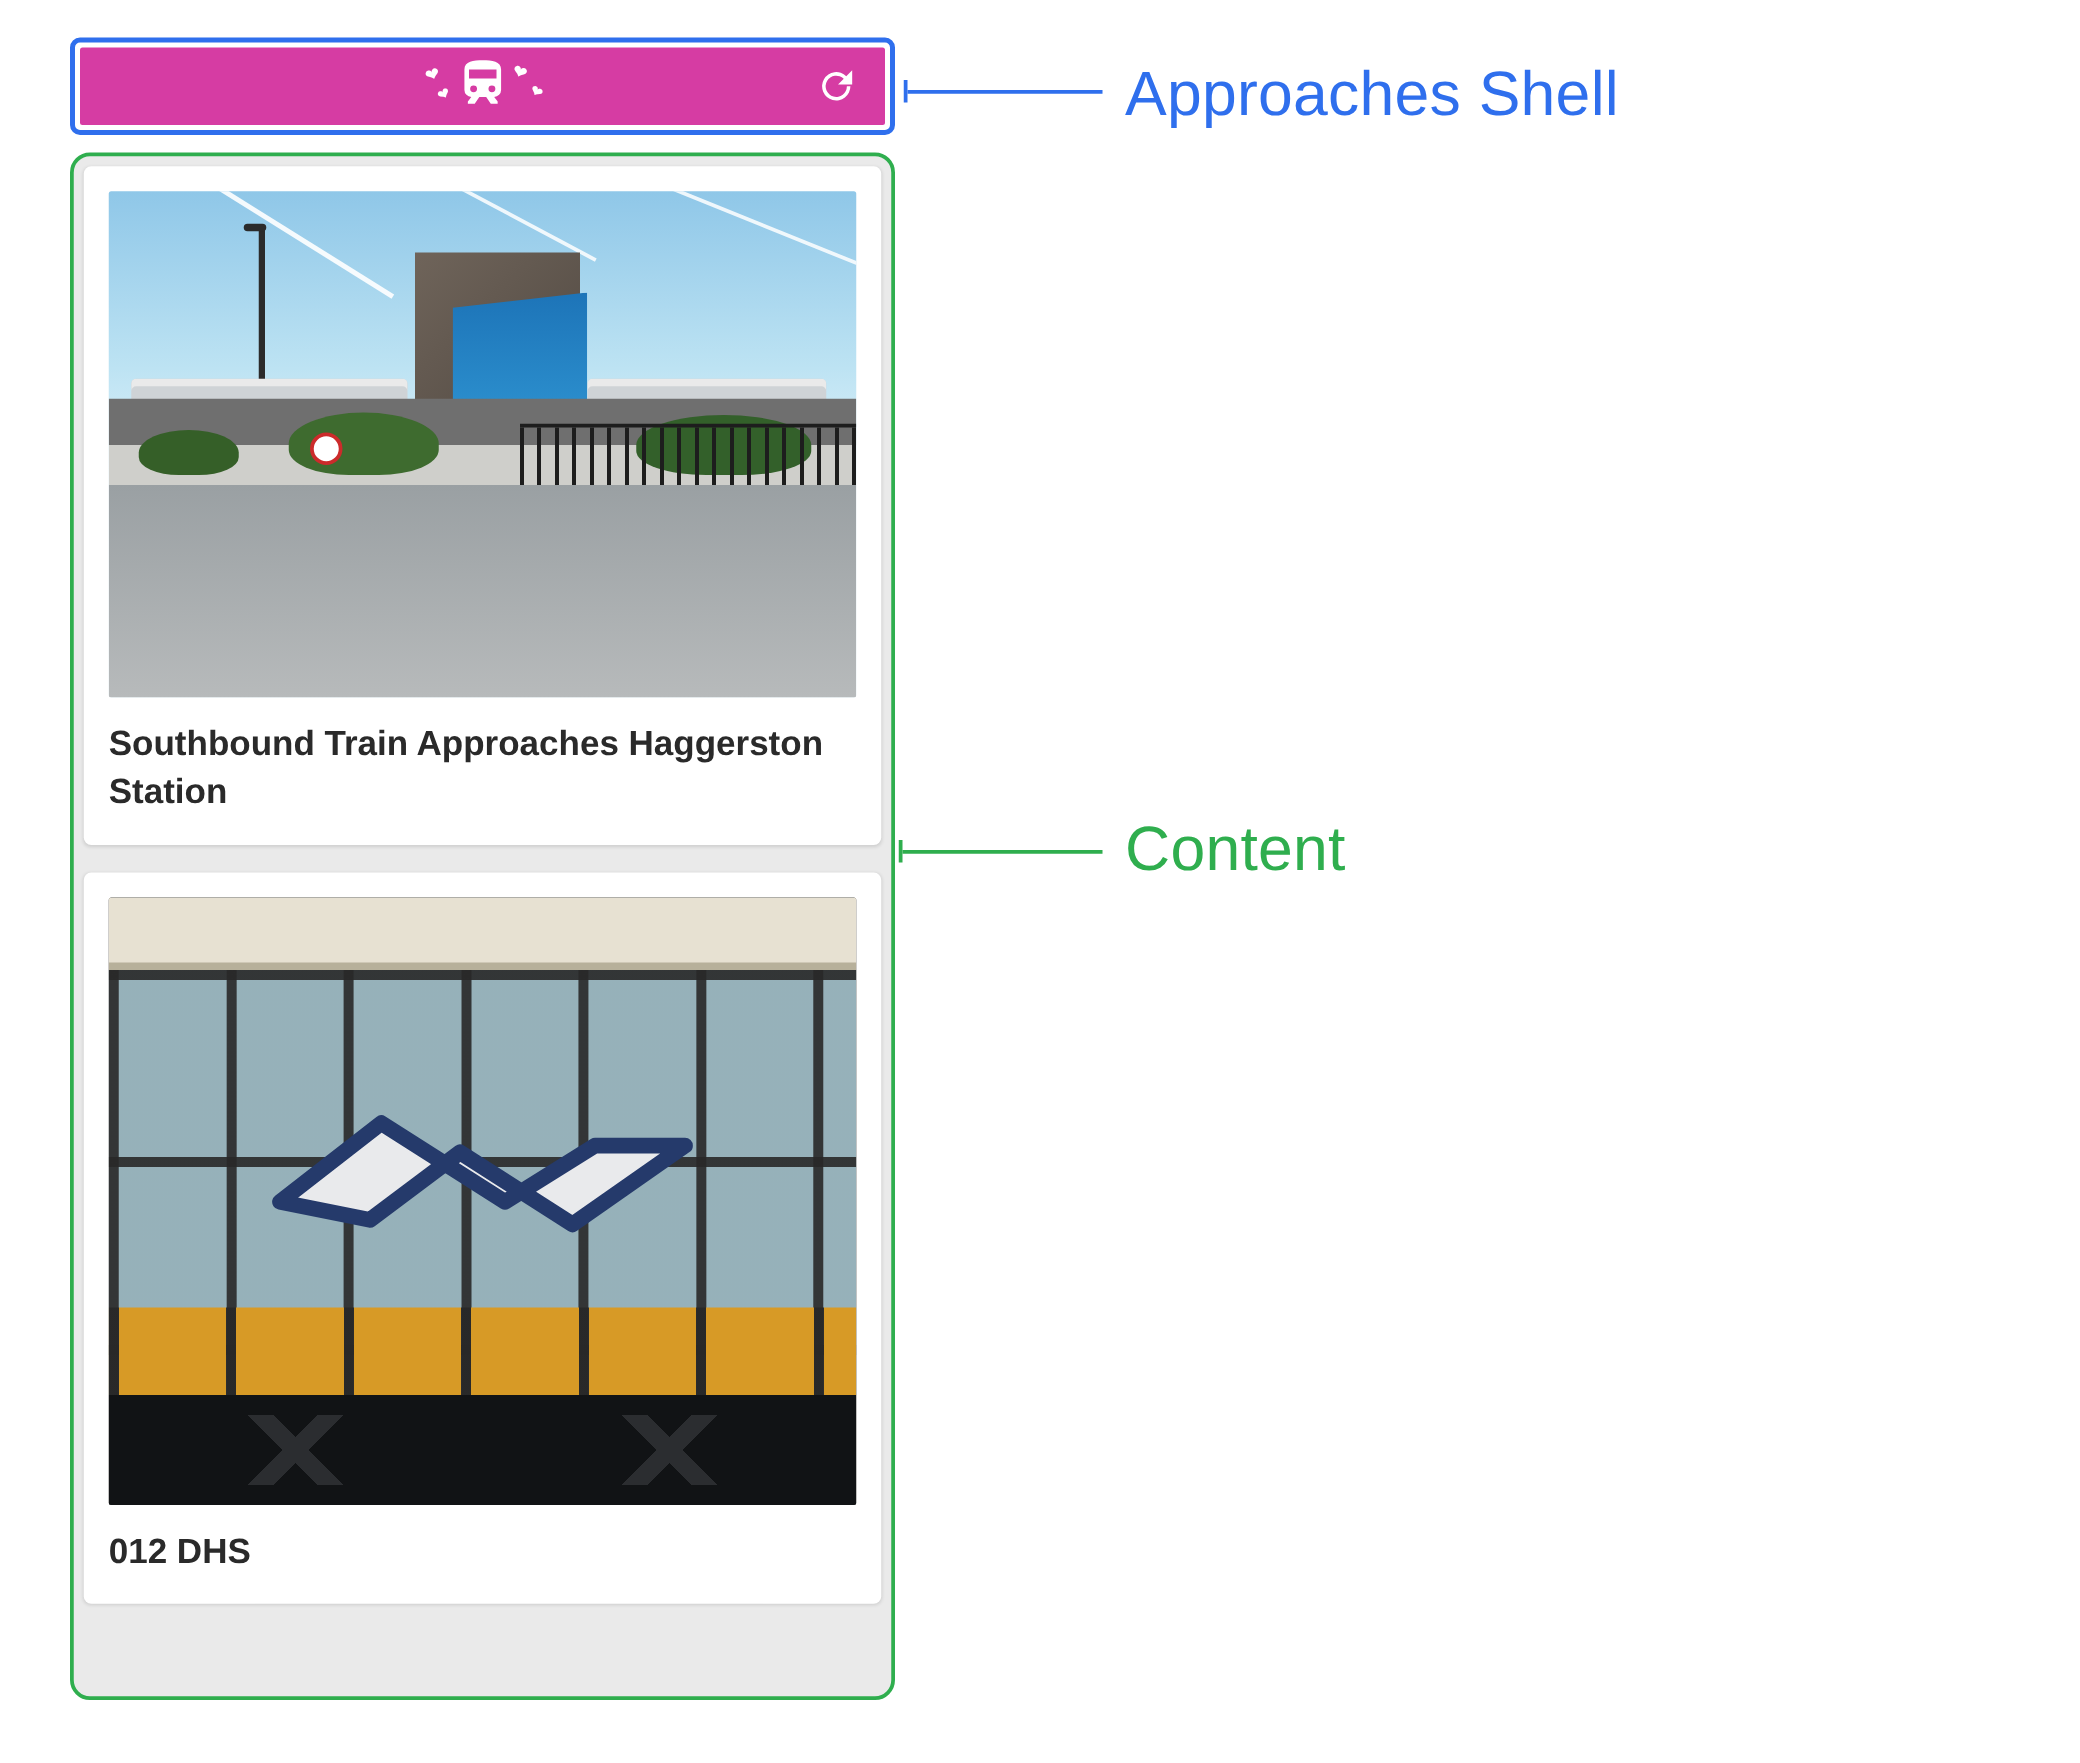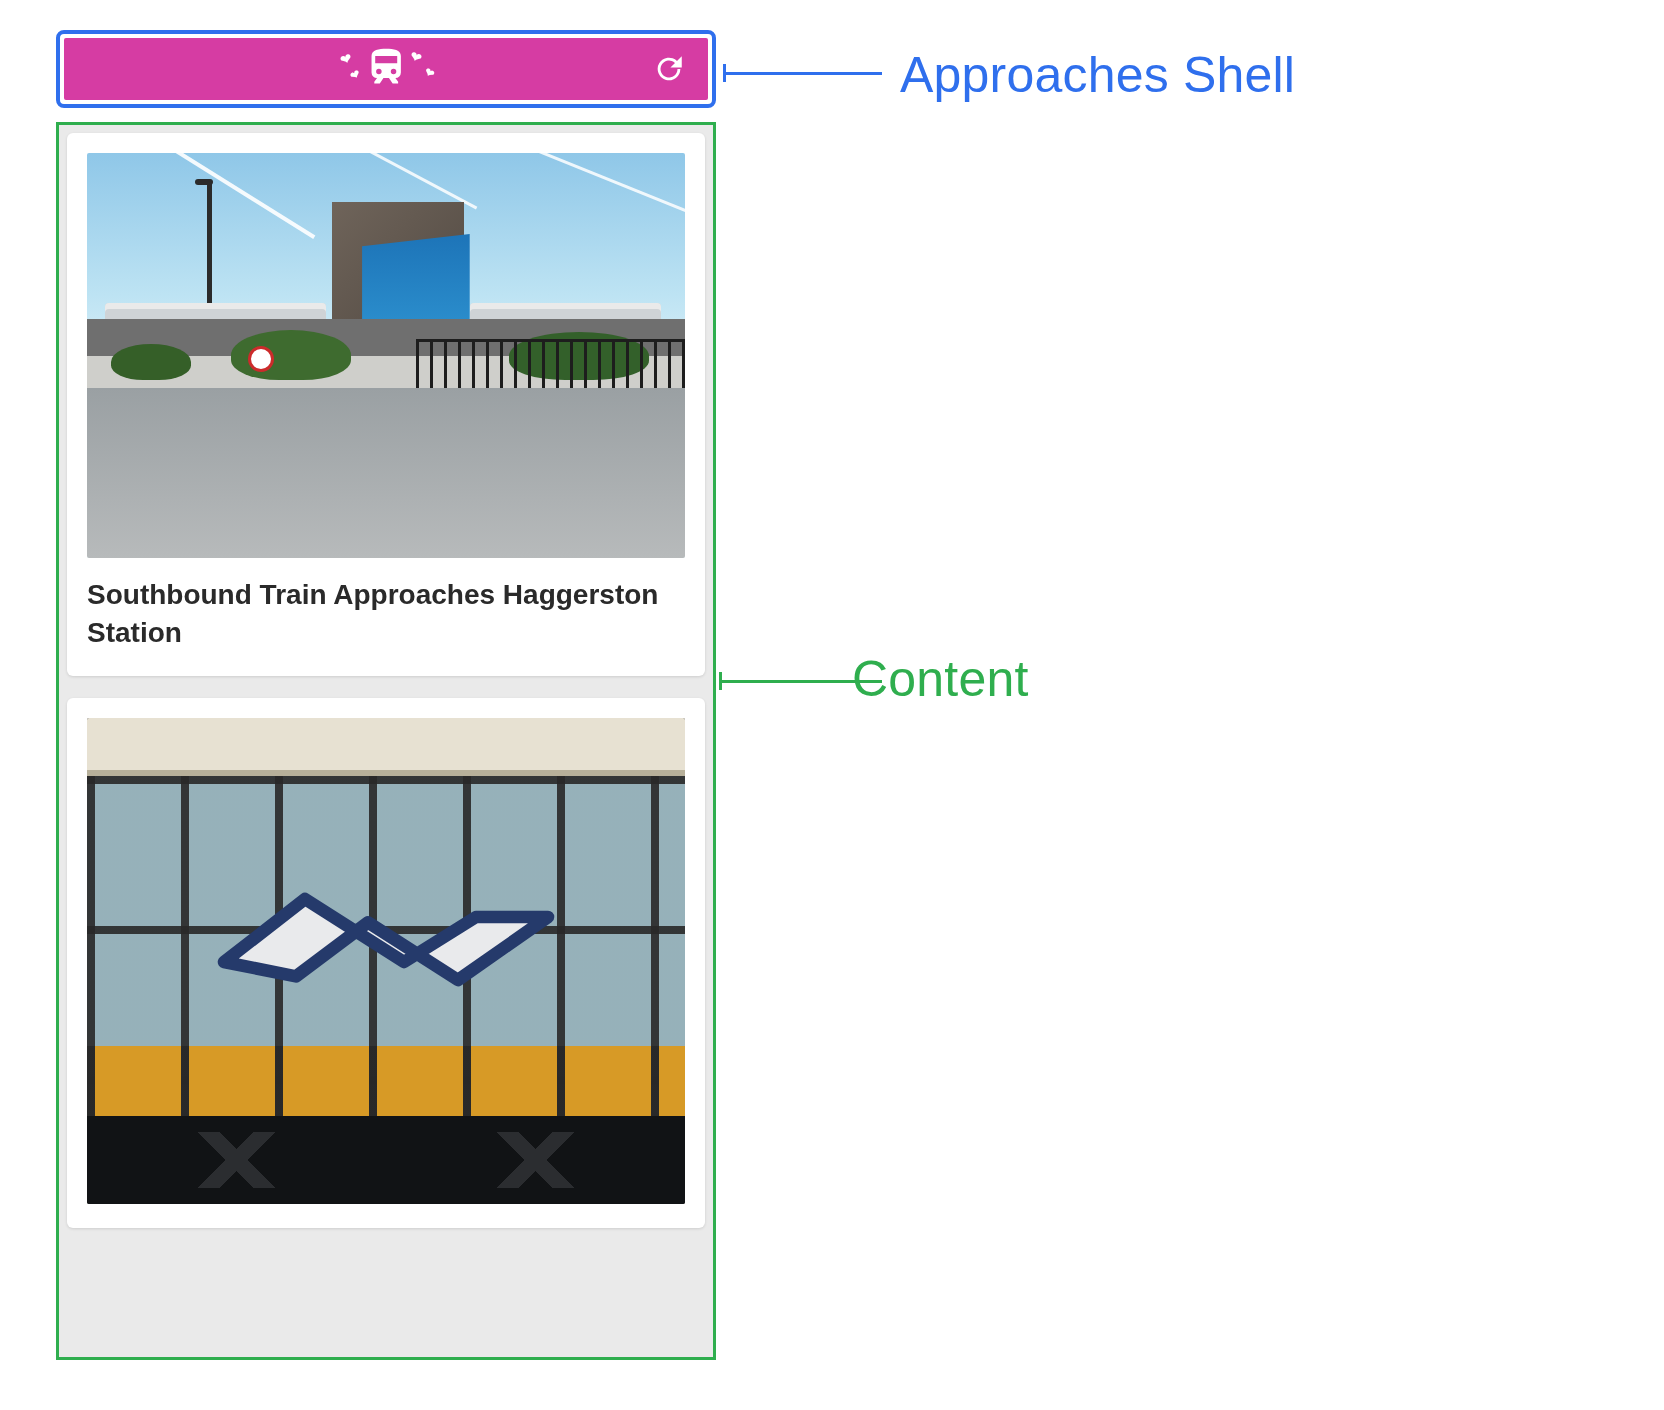--- a/index.html
+++ b/index.html
@@ -62,21 +62,21 @@
     transform: translateY(-50%);
     color: #fff;
     cursor: pointer;
     display: inline-flex;
   }
   .refresh-btn svg { width: 34px; height: 34px; fill: #fff; }
 
   
   .content-box {
     border: 3px solid #2FAE4E;
-    border-radius: 0;
+    border-radius: 16px;
     margin-top: 14px;
     padding: 8px 8px 6px 8px;
     background: #EAEAEA;
     height: 1238px;
     overflow: hidden;
   }
   .card {
     background: #fff;
     border-radius: 6px;
     box-shadow: 0 1px 3px rgba(0,0,0,0.12);
@@ -200,21 +200,21 @@
   }
   .img2 .ns-logo svg { width: 360px; height: 180px; }
 
   
   .callout {
     position: absolute;
     font-size: 50px;
     letter-spacing: 0.2px;
   }
   .callout.shell-label { color:#2F6FED; left: 900px; top: 46px; }
-  .callout.content-label { color:#2FAE4E; left: 852px; top: 650px; }
+  .callout.content-label { color:#2FAE4E; left: 900px; top: 650px; }
 
   .connector {
     position: absolute;
     height: 3px;
   }
   .connector.shell-line { background:#2F6FED; left: 726px; top: 72px; width: 156px; }
   .connector.content-line { background:#2FAE4E; left: 722px; top: 680px; width: 160px; }
   .tick {
     position:absolute; width:3px;
   }
@@ -280,20 +280,21 @@
           <span class="glass"></span>
           <span class="mullions"></span>
           <span class="amber-band"></span>
           <span class="truss"></span>
           <span class="ns-logo">
             <svg viewBox="0 0 200 100">
               <path d="M10 60 L55 25 L110 60 L150 35 L190 35 L140 70 L90 38 L50 68 Z" fill="#E9EAEC" stroke="#253A6B" stroke-width="7" stroke-linejoin="round"></path>
             </svg>
           </span>
         </div>
+        <div class="card-title">012 DHS</div>
       </div>
 
     </div>
   </div>
 
   <div class="tick shell-tick"></div>
   <div class="connector shell-line"></div>
   <div class="callout shell-label">Approaches Shell</div>
 
   <div class="tick content-tick"></div>

